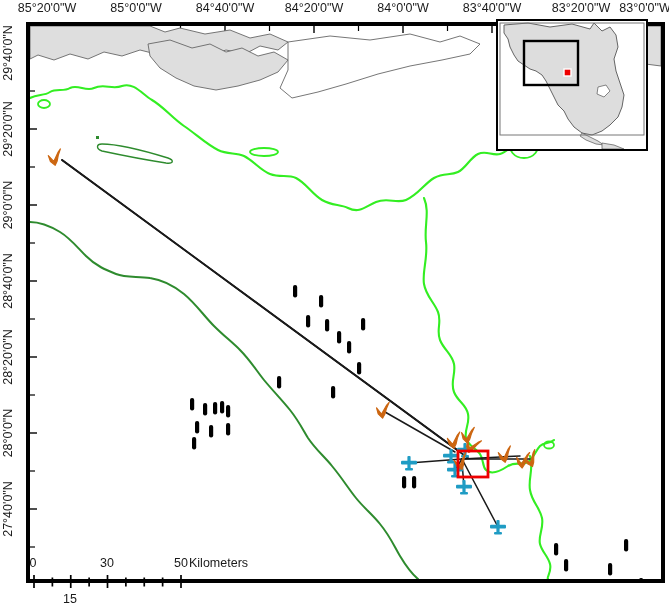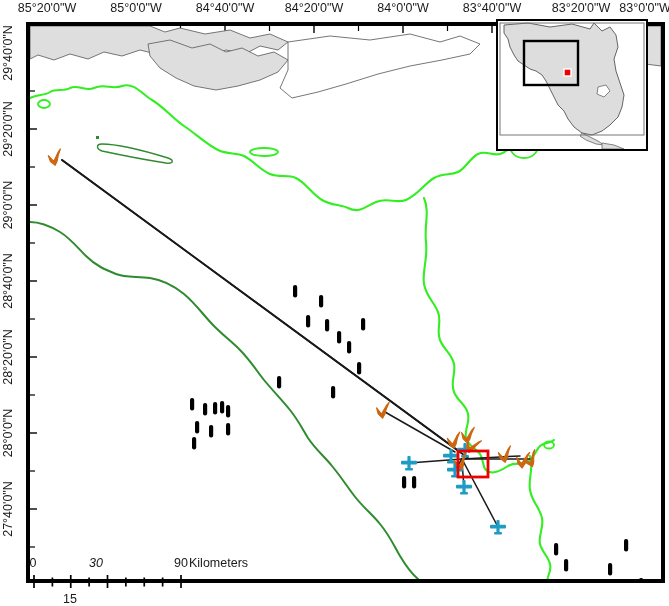--- a/index.html
+++ b/index.html
@@ -296,22 +296,22 @@
         <rect x="2" y="2" width="144" height="112" fill="none" stroke="#777777" stroke-width="1"></rect>
         <rect x="26" y="20" width="54" height="44" fill="none" stroke="#000000" stroke-width="2.4"></rect>
         <rect x="66" y="48" width="7" height="7" fill="#EE0000" stroke="#ffffff" stroke-width="1.4"></rect>
       </svg>
   </div>
 
   <div id="scale-bar">
     <div class="sb-labels" id="sb-labels">
         <div class="sb-label" style="left: 0px;">0</div>
         <div class="sb-label" style="left: 37px; margin-top: 36px;">15</div>
-        <div class="sb-label" style="left: 63px; font-style: italic;">30</div>
-        <div class="sb-label" style="left: 148px;">90</div>
+        <div class="sb-label" style="left: 74px;">30</div>
+        <div class="sb-label" style="left: 148px;">50</div>
         <div class="sb-label units" style="left: 156px;">Kilometers</div>
       </div>
     <svg class="sb-graphic" id="sb-graphic" viewBox="0 0 160 14">
         <line x1="1" y1="8" x2="148" y2="8" stroke="#000000" stroke-width="1.7"></line>
         <line x1="1" y1="1" x2="1" y2="14" stroke="#000000" stroke-width="1.7"></line>
         <line x1="19.375" y1="3.5" x2="19.375" y2="12.5" stroke="#000000" stroke-width="1.7"></line>
         <line x1="37.75" y1="1" x2="37.75" y2="14" stroke="#000000" stroke-width="1.7"></line>
         <line x1="56.125" y1="3.5" x2="56.125" y2="12.5" stroke="#000000" stroke-width="1.7"></line>
         <line x1="74.5" y1="1" x2="74.5" y2="14" stroke="#000000" stroke-width="1.7"></line>
         <line x1="92.875" y1="3.5" x2="92.875" y2="12.5" stroke="#000000" stroke-width="1.7"></line>

